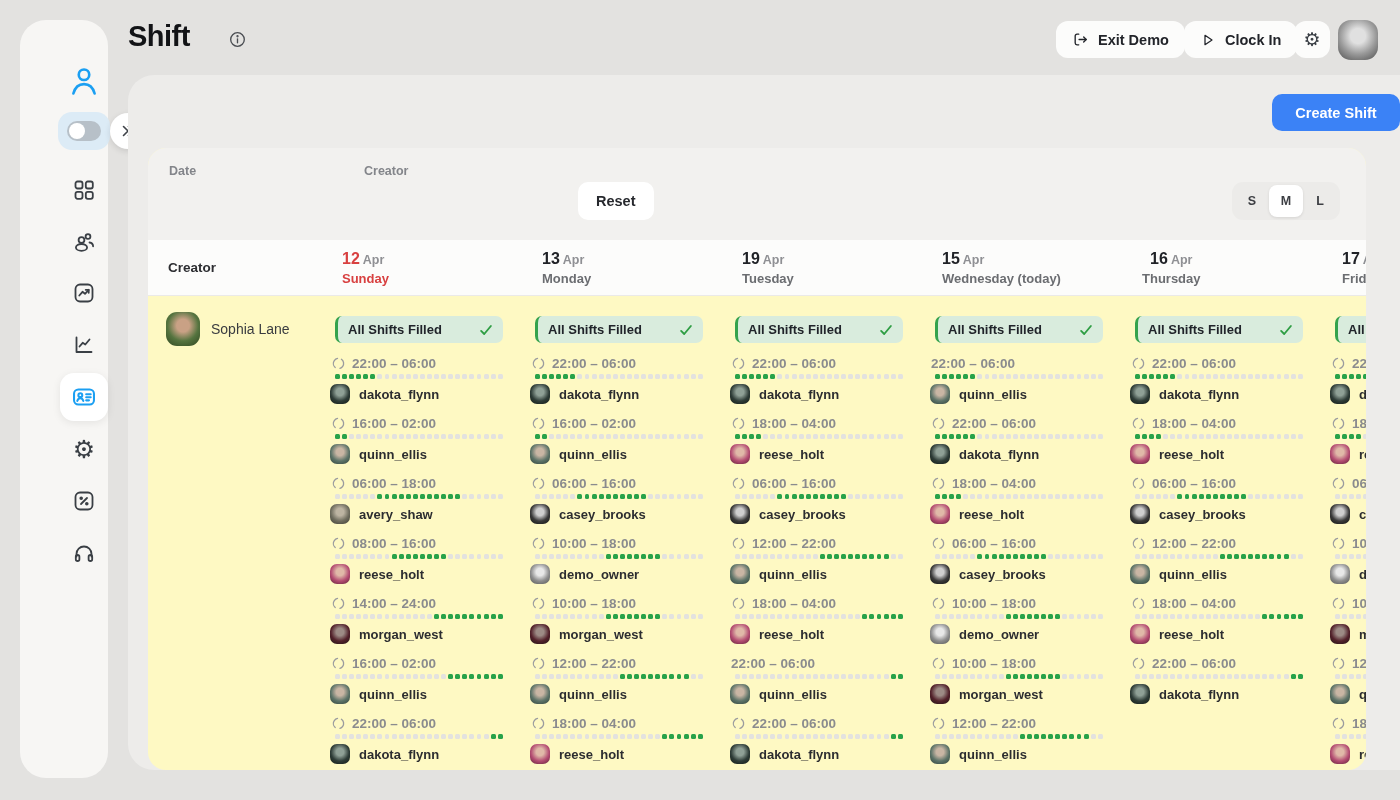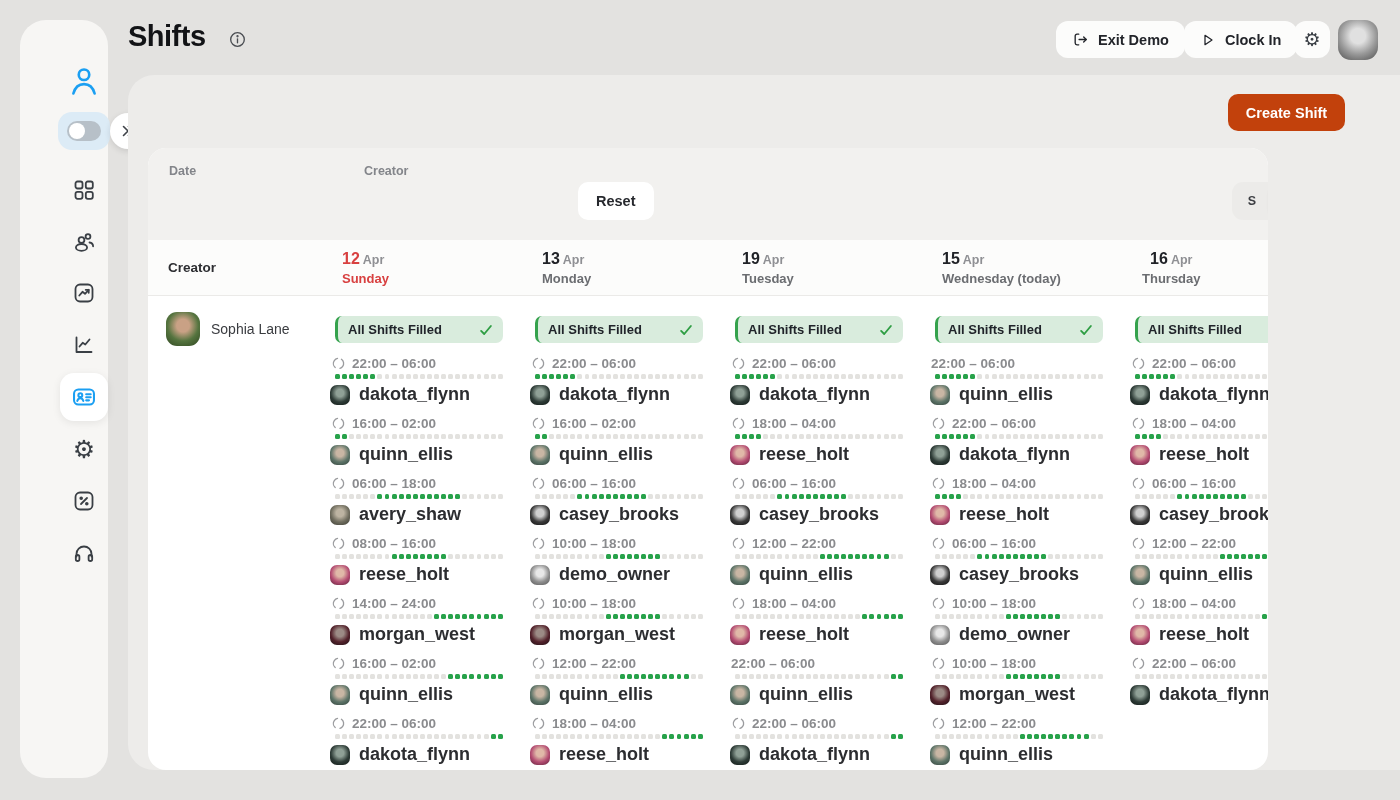--- a/index.html
+++ b/index.html
@@ -35,26 +35,26 @@
   .btn-exit { left:1056px; }
   .btn-clockin { left:1184px; }
   .btn-topgear { left:1294px; width:36px; padding:0; justify-content:center; }
   .btn-topgear .gear-glyph { font-size:19px; }
   .avatar { background:#999; }
   .top-avatar { position:absolute; left:1338px; top:20px; width:40px; height:40px; border-radius:13px; cursor:pointer; }
 
   
   .panel { position:absolute; left:128px; top:75px; width:1296px; height:695px;
     background:#edecea; border-radius:26px; overflow:hidden; }
-  .create-btn { position:absolute; left:1100px; top:19px; width:117px; height:37px;
-    background:#c2410c; color:#fff; border:none; border-radius:10px; font-family:inherit;
+  .create-btn { position:absolute; left:1144px; top:19px; width:128px; height:37px;
+    background:#3b82f6; color:#fff; border:none; border-radius:10px; font-family:inherit;
     font-size:14.5px; font-weight:700; cursor:pointer; }
 
-  .card { position:absolute; left:20px; top:73px; width:1120px; height:622px;
-    background:#ffffff; border-radius:18px; overflow:hidden; }
+  .card { position:absolute; left:20px; top:73px; width:1218px; height:622px;
+    background:#fef9c3; border-radius:18px; overflow:hidden; }
 
   
   .filter-strip { position:absolute; left:0; top:0; width:100%; height:92px; background:#f2f1ef; }
   .f-label { position:absolute; top:16px; font-size:12.5px; font-weight:600; color:#83858a; }
   .lbl-date { left:21px; } .lbl-creator { left:216px; }
   .date-input { position:absolute; left:20px; top:34px; width:188px; height:38px;
     background:#fff; border:1px solid #e3e2e0; border-radius:10px;
     display:flex; align-items:center; justify-content:space-between; padding:0 12px 0 14px; cursor:pointer; }
   .date-input span { font-size:14.5px; font-weight:700; color:#1c1d20; }
   .creator-select { position:absolute; left:215px; top:34px; width:200px; height:38px;
@@ -93,21 +93,21 @@
   .banner-label { font-size:13px; font-weight:700; color:#20242a; white-space:nowrap; }
 
   .shift { height:50px; margin-bottom:10px; cursor:pointer; }
   .shift-time { height:15px; display:flex; align-items:center; gap:6px; padding-left:1px; }
   .time-text { font-size:13.5px; font-weight:600; color:#8a8b8e; white-space:nowrap; }
   .dots { display:flex; gap:2.2px; width:168px; margin:3px 0 0 5px; }
   .dot { flex:none; width:4.9px; height:5px; border-radius:1.5px; background:#e3e2df; }
   .dot.on { background:#27a24a; }
   .shift-user { margin-top:5px; display:flex; align-items:center; gap:9px; }
   .shift-user .avatar { width:20px; height:20px; border-radius:7px; flex:none; }
-  .user-name { font-size:18px; font-weight:700; color:#2c2d30; white-space:nowrap; }
+  .user-name { font-size:13px; font-weight:700; color:#2c2d30; white-space:nowrap; }
 </style>
 </head>
 <body>
 
 <aside class="sidebar">
   <div class="logo">
     <svg width="30" height="34" viewBox="0 0 24 26" fill="none" stroke="#1b9ff2" stroke-width="2.1" stroke-linecap="round">
       <circle cx="12" cy="8" r="4.2"></circle>
       <path d="M3.5 23 c1.4-5 4.6-7.5 8.5-7.5 s7.1 2.5 8.5 7.5"></path>
     </svg>
@@ -174,21 +174,21 @@
   </div>
   <div class="nav-item" style="top:509px">
     <svg width="24" height="24" viewBox="0 0 24 24" fill="none" stroke="#3a3f45" stroke-width="1.8" stroke-linecap="round">
       <path d="M4.5 15.5 v-2.5 a7.5 7.5 0 0 1 15 0 v2.5"></path>
       <rect x="3.8" y="14" width="3.6" height="6" rx="1.8"></rect>
         <rect x="16.6" y="14" width="3.6" height="6" rx="1.8"></rect>
     </svg>
   </div>
 </aside>
 
-<h1 class="page-title">Shifts</h1>
+<h1 class="page-title">Shift</h1>
 <span class="info-icon">
   <svg width="19" height="19" viewBox="0 0 24 24" fill="none" stroke="#4a4d52" stroke-width="1.7" stroke-linecap="round">
     <circle cx="12" cy="12" r="8.6"></circle>
       <line x1="12" y1="11.2" x2="12" y2="16.2"></line>
       <circle cx="12" cy="7.9" r="0.6" fill="#4a4d52"></circle>
   </svg>
 </span>
 
 <button class="top-btn btn-exit">
   <svg width="17" height="17" viewBox="0 0 24 24" fill="none" stroke="#22242a" stroke-width="1.9" stroke-linecap="round" stroke-linejoin="round">

